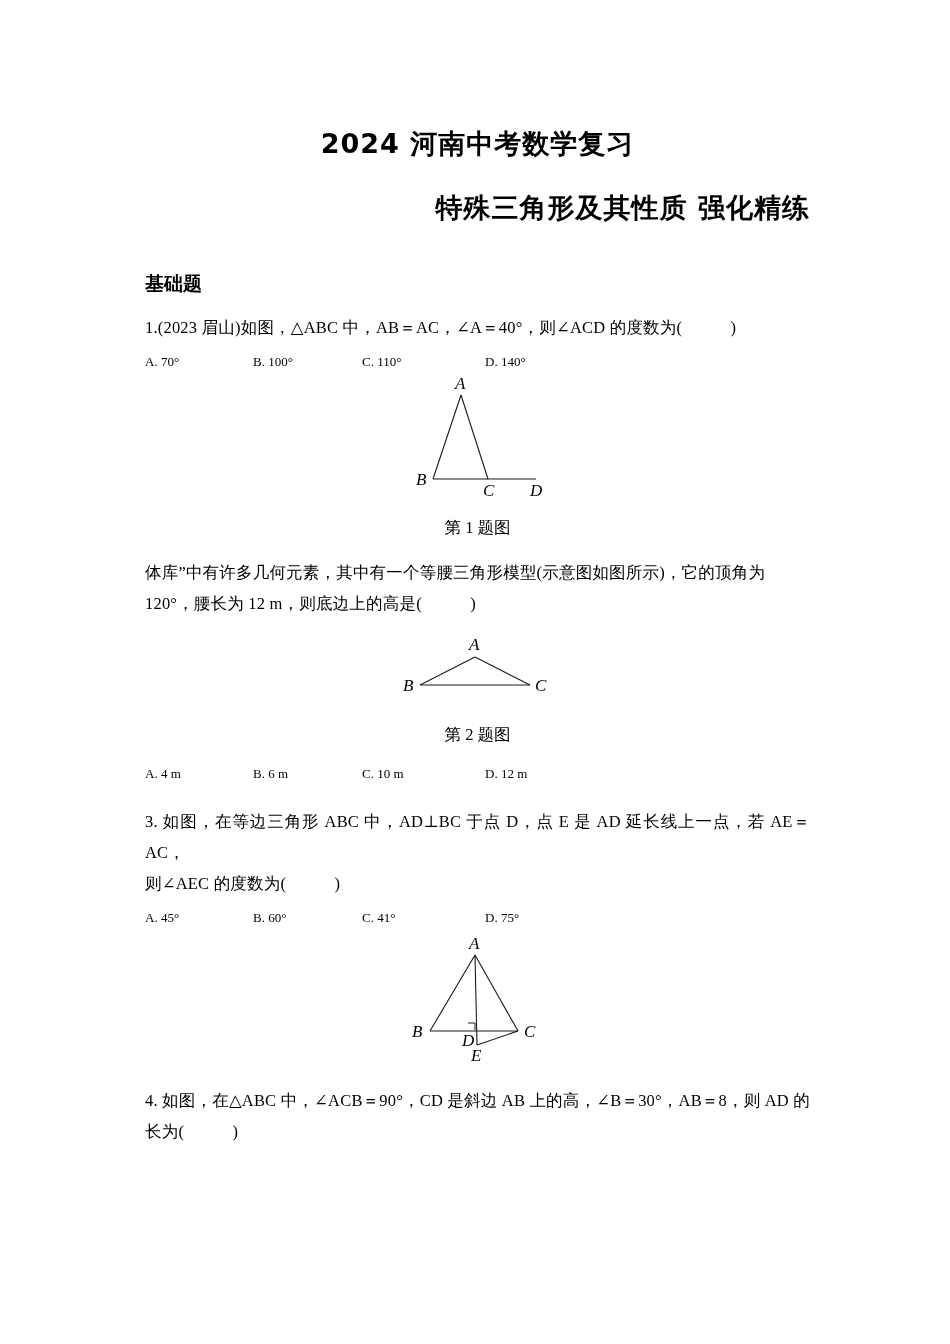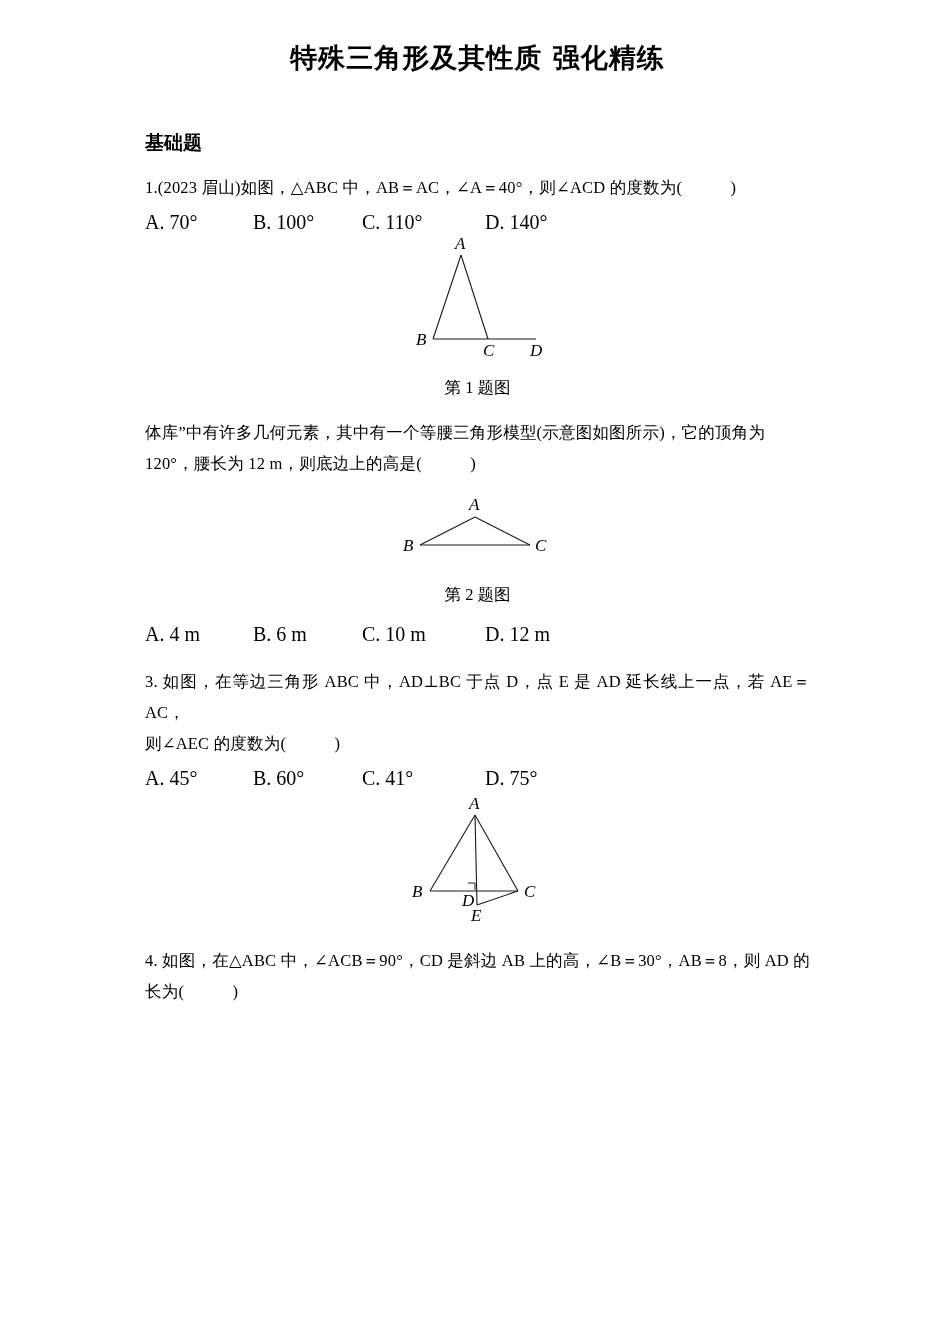--- a/index.html
+++ b/index.html
@@ -34,26 +34,26 @@
     text-align: center;
     font-family: "DejaVu Sans", "Liberation Sans", sans-serif;
     font-weight: bold;
     font-size: 27px;
     letter-spacing: 1px;
     margin: 0;
     padding-top: 128px;
     line-height: 1.2;
   }
   .doc-subtitle {
-    text-align: center;
+    text-align: right;
     font-family: "DejaVu Sans", "Liberation Sans", sans-serif;
     font-weight: bold;
     font-size: 27px;
     letter-spacing: 1px;
-    margin: 10px;
+    margin: 0;
     padding-top: 32px;
     line-height: 1.2;
   }
   .section-heading {
     font-family: "DejaVu Sans", "Liberation Sans", sans-serif;
     font-weight: bold;
     font-size: 19px;
     margin: 0;
     padding-top: 46px;
     padding-bottom: 0;
@@ -69,21 +69,21 @@
     margin: 0;
     letter-spacing: 0.2px;
   }
   .q-block { margin-top: 17px; }
   .paren-gap { letter-spacing: 12px; }
 
   
   .options {
     position: relative;
     height: 30px;
-    font-size: 20px;
+    font-size: 13px;
     line-height: 30px;
     margin-top: 4px;
   }
   .opt {
     position: absolute;
     white-space: nowrap;
   }
   .opt.a { left: 0px; }
   .opt.b { left: 108px; }
   .opt.c { left: 217px; }
@@ -107,20 +107,21 @@
     font-size: 17px;
     fill: #000;
   }
 </style>
 </head>
 <body>
 
 <div class="page">
   <div class="content">
 
+    <div class="doc-title">2024 河南中考数学复习</div>
     <div class="doc-subtitle">特殊三角形及其性质  强化精练</div>
 
     <div class="section-heading">基础题</div>
 
     <div class="q-block">
       <div class="qtext"><span>1.(2023 眉山)如图，△ABC 中，AB＝AC，∠A＝40°，则∠ACD 的度数为(</span><span class="paren-gap">&nbsp;&nbsp;&nbsp;</span><span>)</span></div>
 
       <div class="options">
         <span class="opt a">A. 70°</span>
         <span class="opt b">B. 100°</span>

